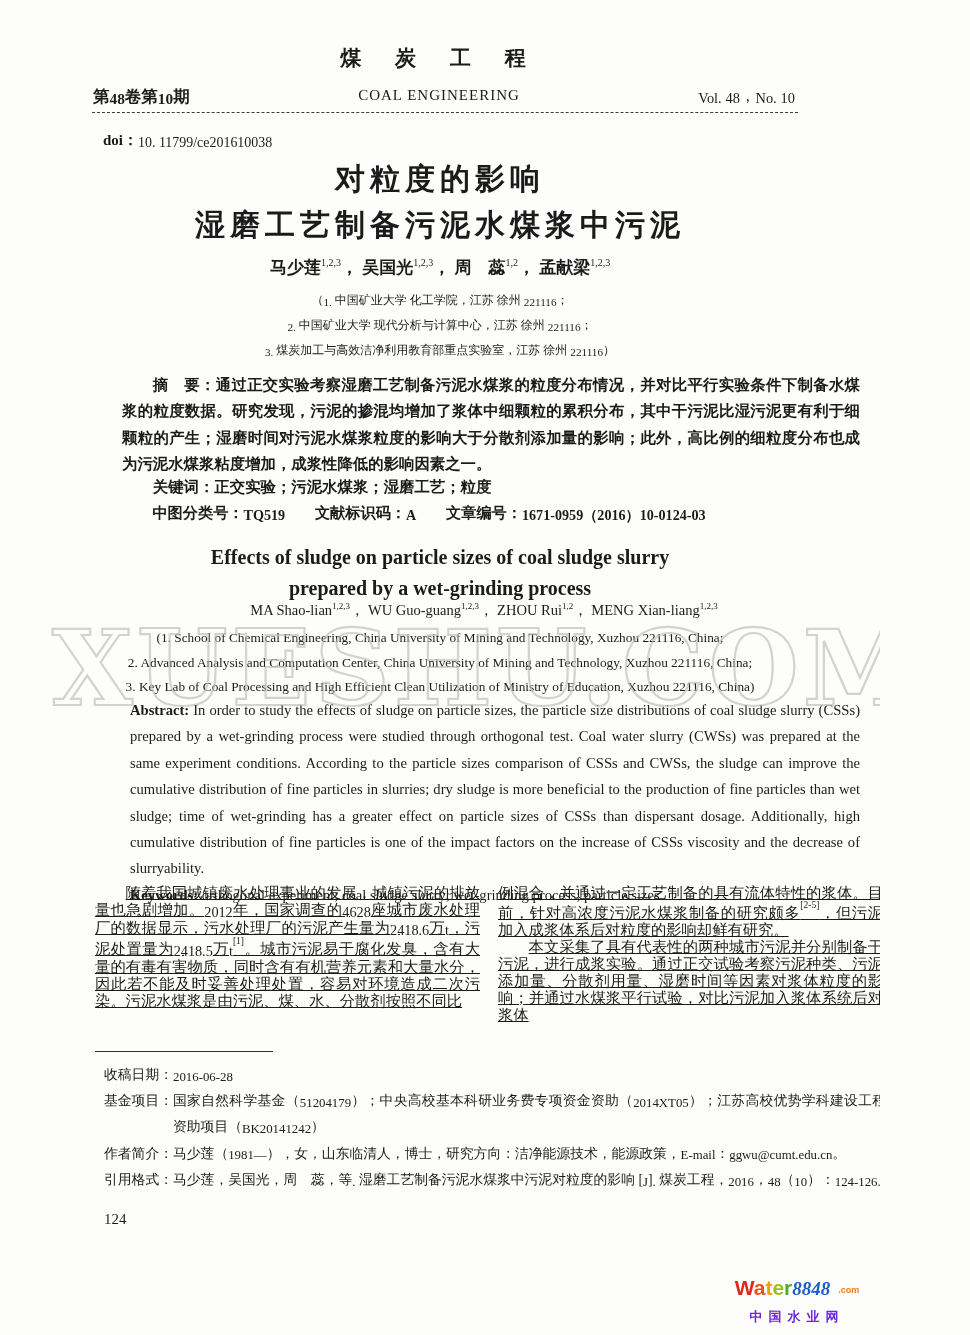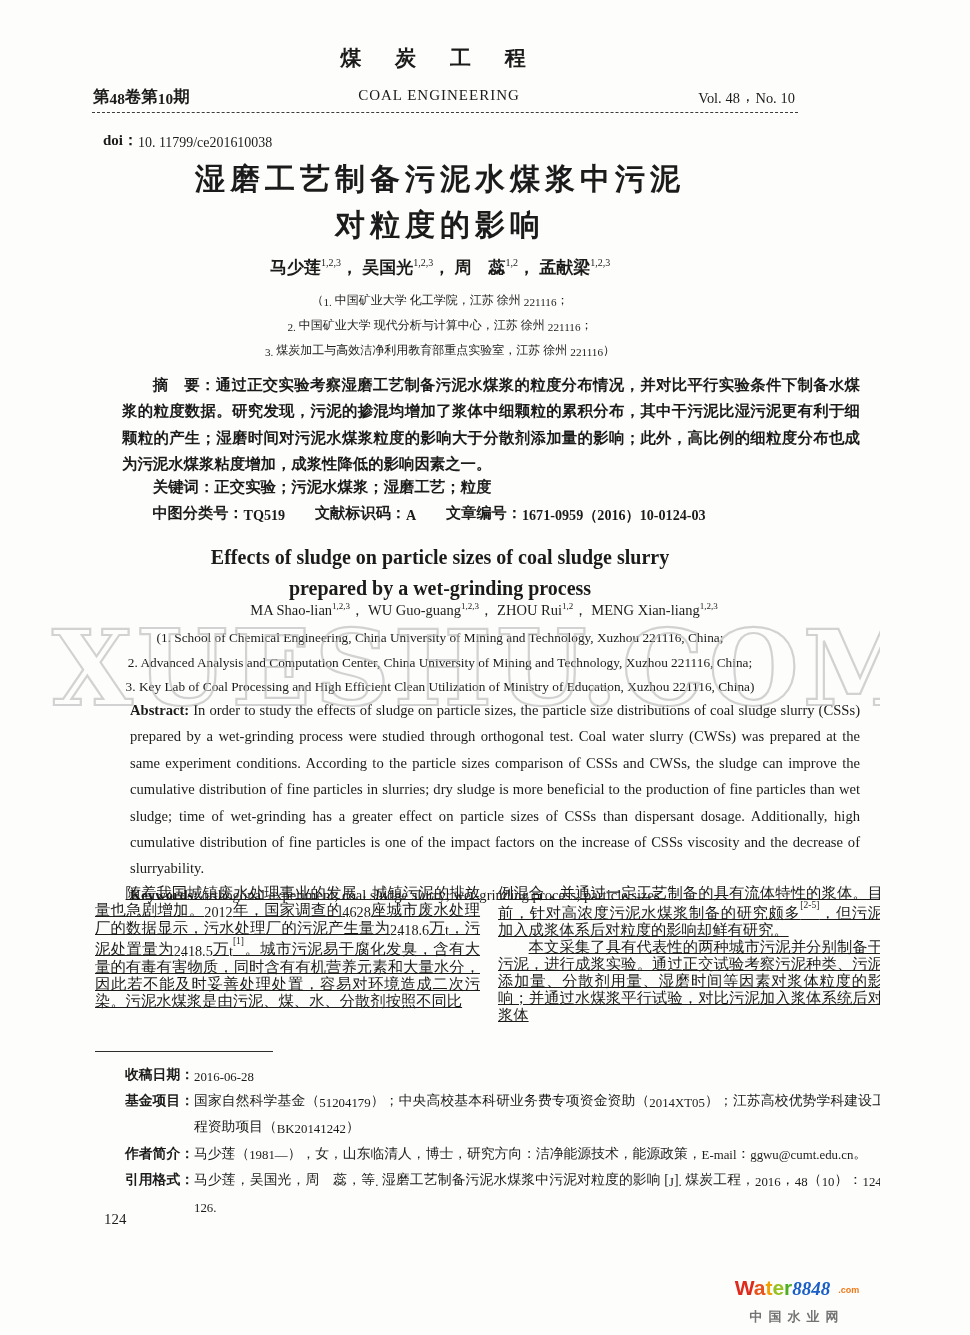--- a/index.html
+++ b/index.html
@@ -45,21 +45,21 @@
   
   .cols{position:absolute;top:884px;left:95px;width:788px;display:flex;gap:18px;}
   .col{width:385px;font-size:15.3px;line-height:17px;text-align:justify;font-weight:500;text-decoration:underline;}
   .col p{margin:0;}
   .col p.ind{text-indent:2em;}
 
   
   .foot-rule{position:absolute;top:1051px;left:95px;width:178px;border-top:1.5px solid #2e2e2e;}
   .footnotes{position:absolute;top:1062px;left:104px;width:782px;font-size:13.8px;line-height:25.2px;}
   .fn-row{display:flex;}
-  .fn-label{font-weight:bold;white-space:nowrap;flex:0 0 auto;margin-left:21px;}
+  .fn-label{font-weight:normal;white-space:nowrap;flex:0 0 auto;}
   .fn-text{flex:1 1 auto;text-align:justify;}
 
   .pageno{position:absolute;top:1208px;left:104px;font-size:16px;}
 
   
   .lat{font-family:"Liberation Serif",serif;font-size:0.93em;position:relative;top:1.8px;}
   sup.ref{font-size:9.5px;position:relative;top:-4px;left:0;}
 
   
   .watermark{position:absolute;top:583px;left:0;width:970px;height:175px;pointer-events:none;opacity:.62;}
@@ -83,22 +83,22 @@
     <span class="mast-en">COAL ENGINEERING</span>
     <span class="issue-en fx"><span class="lat">Vol.</span> <span class="lat">48</span>，<span class="lat">No.</span> <span class="lat">10</span></span>
   </div>
   <div class="head-rule"></div>
 
   <div class="doi-line">
     <b>doi：</b><span class="lat">10. 11799/ce201610038</span>
   </div>
 
   <div class="title-cn">
+    <div>对粒度的影响</div>
     <div>湿磨工艺制备污泥水煤浆中污泥</div>
-    <div>对粒度的影响</div>
   </div>
 
   <div class="authors-cn">
     <span><span>马少莲</span><sup>1,2,3</sup><span>，</span></span>
     <span><span>吴国光</span><sup>1,2,3</sup><span>，</span></span>
     <span><span>周　蕊</span><sup>1,2</sup><span>，</span></span>
     <span><span>孟献梁</span><sup>1,2,3</sup><span></span></span>
   </div>
 
   <div class="affils-cn">
@@ -173,16 +173,16 @@
   <div class="pageno fx"><span class="lat">124</span></div>
 
   <svg class="watermark" viewBox="0 0 970 175" xmlns="http://www.w3.org/2000/svg">
     <text x="487" y="122" text-anchor="middle" font-family="DejaVu Serif, serif" font-size="104" font-weight="bold" letter-spacing="4" fill="none" stroke="#b9b9b9" stroke-width="2.2">XUESHU.COM</text>
   </svg>
 
   <div class="logo">
     <div class="logo-word">
       <span class="wl" style="color: rgb(223, 43, 28);">W</span><span class="wl" style="color: rgb(232, 82, 28);">a</span><span class="wl" style="color: rgb(240, 162, 2);">t</span><span class="wl" style="color: rgb(150, 193, 31);">e</span><span class="wl" style="color: rgb(79, 174, 35);">r</span><span class="logo-num" style="color: rgb(26, 95, 200);">8848</span><span class="logo-com" style="color: rgb(240, 120, 24);">.com</span>
     </div>
-    <div class="logo-cn" style="color: #737373;">中国水业网</div>
+    <div class="logo-cn" style="color: #6d28d9;">中国水业网</div>
   </div>
 
 </div>
 
 </body></html>

